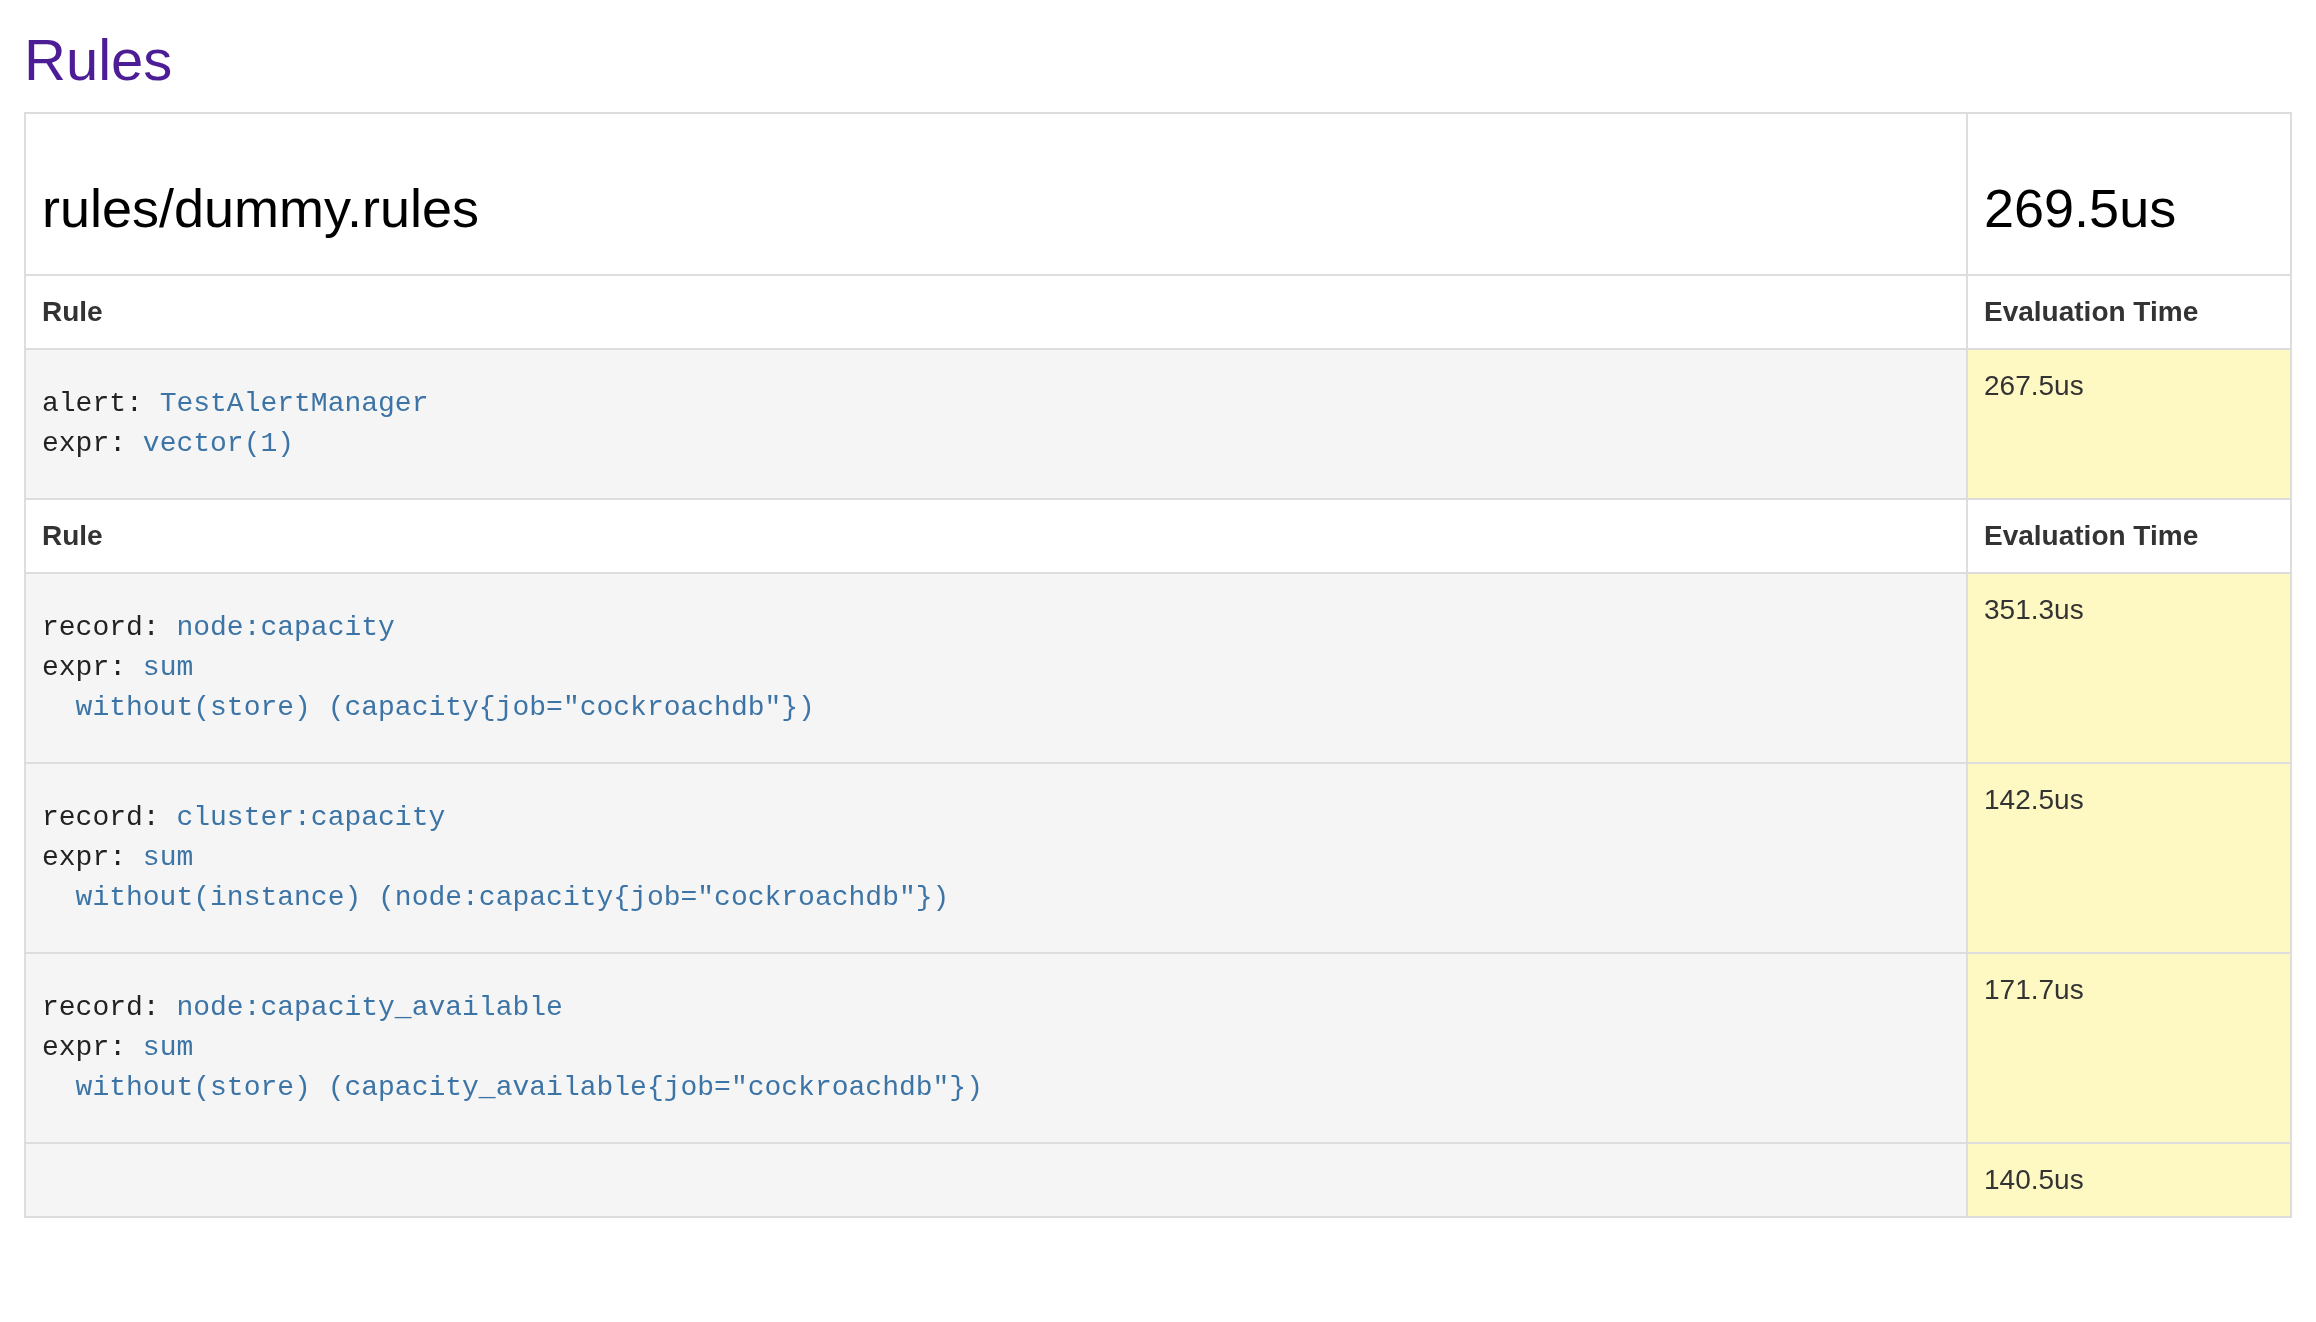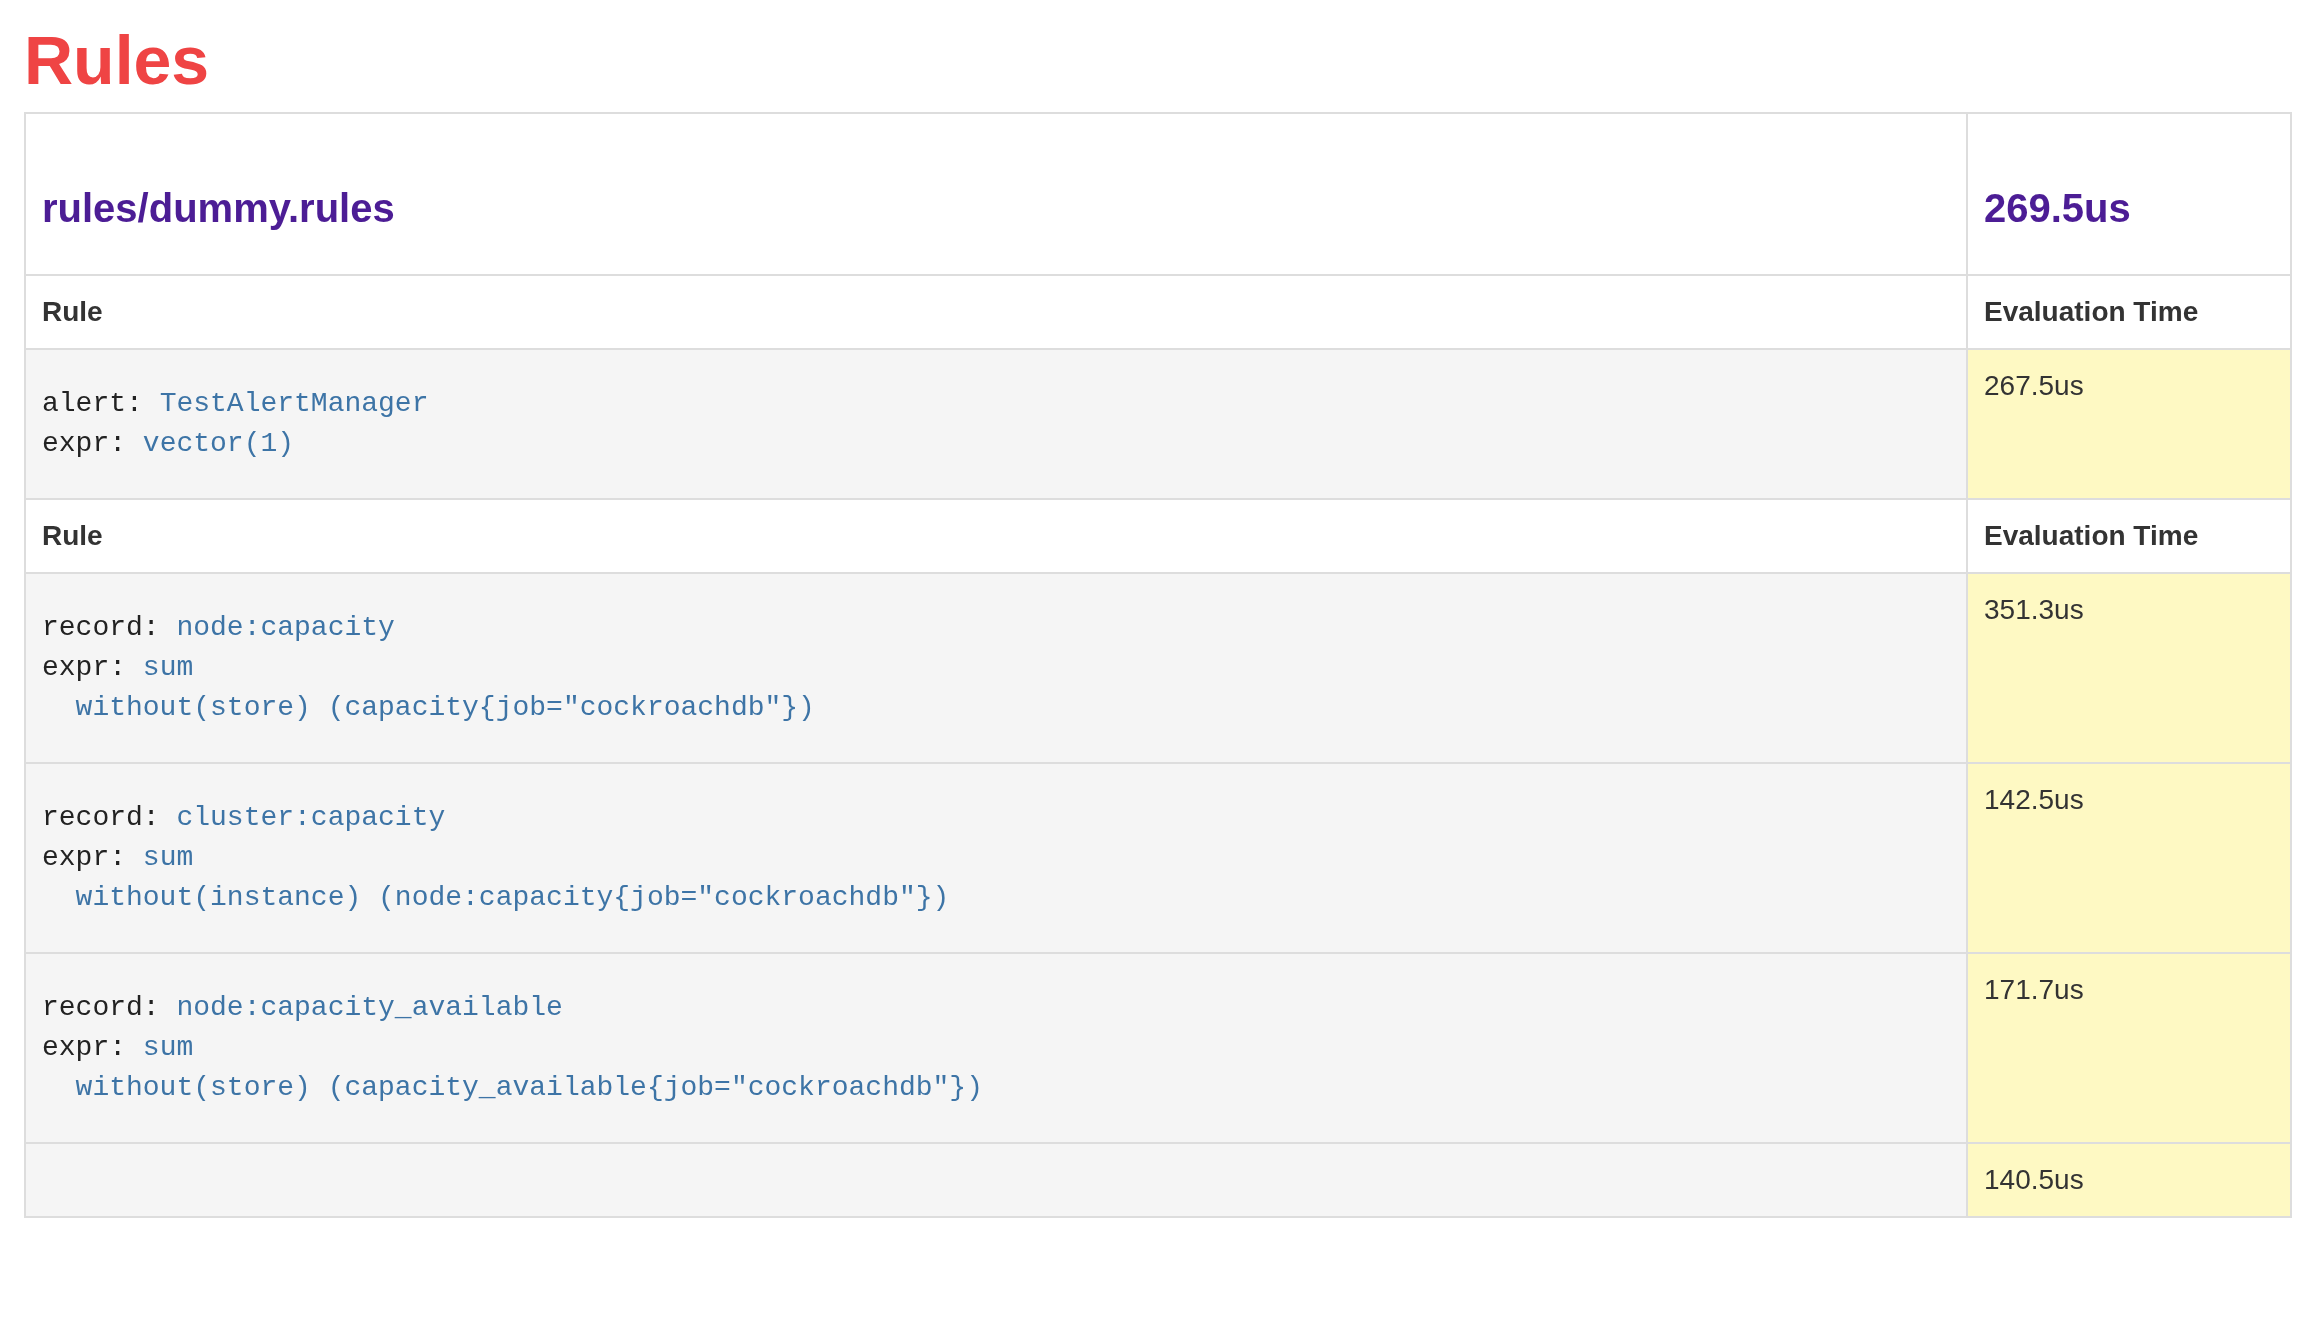--- a/index.html
+++ b/index.html
@@ -13,48 +13,48 @@
   body {
     font-family: "Liberation Sans", "DejaVu Sans", sans-serif;
     font-size: 28px;
     line-height: 40px;
     color: #333333;
   }
   .container {
     padding: 0 24px;
   }
   h1.page-title {
-    font-size: 68px;
+    font-size: 58px;
     line-height: 72px;
-    font-weight: 700;
-    color: #ef4444;
+    font-weight: 400;
+    color: #4c1d95;
     margin: 24px 0 16px 0;
   }
   table.rules-table {
     width: 100%;
     border-collapse: collapse;
     table-layout: fixed;
     background: #ffffff;
   }
   table.rules-table td {
     border: 2px solid #dddddd;
     vertical-align: top;
     padding: 16px;
     word-wrap: break-word;
   }
   col.rule-col { width: auto; }
   col.time-col { width: 324px; }
 
   
   td.group-cell { padding: 16px; }
   .group-heading {
-    font-size: 40px;
+    font-size: 54px;
     line-height: 60px;
-    font-weight: 700;
-    color: #4c1d95;
+    font-weight: 400;
+    color: #000000;
     margin: 48px 0 20px 0;
   }
   
   td.col-header {
     font-weight: 700;
     color: #333333;
     padding: 16px;
     margin-top: 34px;
   }
   

